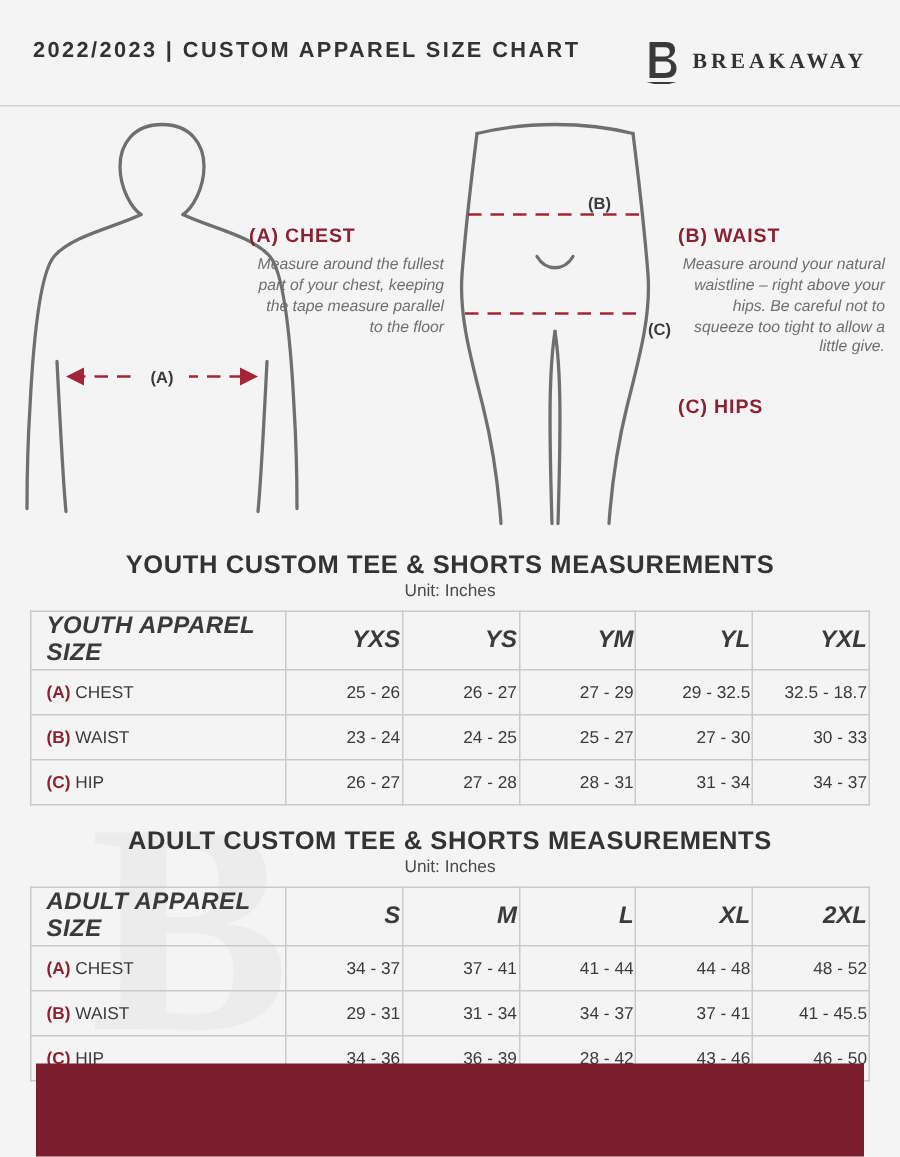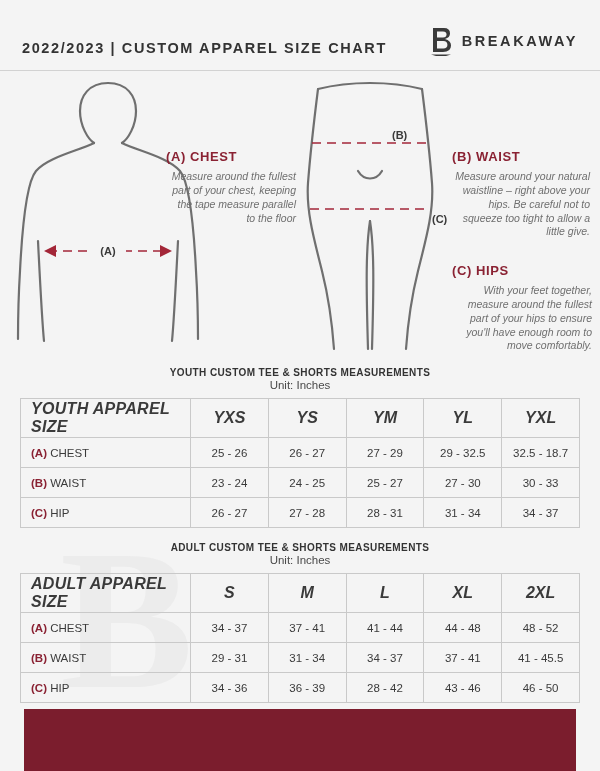--- a/index.html
+++ b/index.html
@@ -18,31 +18,31 @@
   .watermark {
     position:absolute; left:60px; top:520px;
     font-family:"Liberation Serif", serif;
     font-size:200px; font-weight:bold; color:#ececec;
     line-height:1; user-select:none; z-index:0;
   }
 
   
   .header {
     position:relative; z-index:2;
-    display:flex; align-items:flex-end; justify-content:space-between;
+    display:flex; align-items:flex-start; justify-content:space-between;
     padding:26px 22px 14px 22px;
   }
   .header-title {
     font-size:14.5px; font-weight:bold; letter-spacing:1.6px;
     color:#333; white-space:nowrap;
   }
   .brand { display:flex; align-items:center; gap:10px; }
   .brand-mark { width:22px; height:30px; position:relative; }
   .brand-name {
-    font-size:14.5px; font-weight:bold; letter-spacing:2.6px; color:#333;
+    font-size:14.5px; font-weight:bold; letter-spacing:2.6px; color:#333;font-family:Liberation Serif, serif;
   }
 
   .divider {
     position:relative; z-index:2;
     height:1px; background:#d2d2d2; margin:0 0 0 0;
   }
 
   
   .illus {
     position:relative; z-index:2;
@@ -60,35 +60,35 @@
   .note-body {
     font-size:10.5px; font-style:italic; color:#6f6f6f; line-height:1.32;text-align:right;
   }
   .note-chest { left:166px; top:78px; width:130px; }
   .note-waist { left:452px; top:78px; width:138px; }
   .note-hips  { left:452px; top:192px; width:140px; }
 
   
   .section { position:relative; z-index:2; }
   .sec-title {
-    text-align:center; font-size:10px; font-weight:bold; color:#333;
+    text-align:center; font-size:17px; font-weight:bold; color:#333;
     letter-spacing:0.4px; margin:14px 0 1px 0;
   }
   .sec-unit {
     text-align:center; font-size:11.5px; color:#4a4a4a;
     margin-bottom:7px;
   }
   table {
     width:560px; margin:0 auto; border-collapse:collapse;
     table-layout:fixed;
   }
   th, td {
     border:1px solid #c9c9c9;
     height:30px; font-size:11.5px; color:#3a3a3a;
-    text-align:center; vertical-align:middle;
+    text-align:right; vertical-align:middle;
   }
   th.rowhead, td.rowhead {
     text-align:left; padding-left:10px; width:170px; font-weight:normal;
   }
   th { font-weight:bold; font-size:16px;font-style:italic; }
   th.rowhead { font-weight:bold; letter-spacing:0.3px; }
   .tag { color:#8a2233; font-weight:bold; }
 
   
   .footer-bar {
@@ -161,21 +161,20 @@
     <div class="note note-chest">
       <div class="note-title">(A) CHEST</div>
       <div class="note-body">Measure around the fullest part of your chest, keeping the tape measure parallel to the floor</div>
     </div>
     <div class="note note-waist">
       <div class="note-title">(B) WAIST</div>
       <div class="note-body">Measure around your natural waistline – right above your hips. Be careful not to squeeze too tight to allow a little give.</div>
     </div>
     <div class="note note-hips">
       <div class="note-title">(C) HIPS</div>
-      <div class="note-body">With your feet together, measure around the fullest part of your hips to ensure you'll have enough room to move comfortably.</div>
     </div>
   </div>
 
   <div class="section">
     <div class="sec-title">YOUTH CUSTOM TEE &amp; SHORTS MEASUREMENTS</div>
     <div class="sec-unit">Unit: Inches</div>
     <table>
       <thead>
         <tr>
           <th class="rowhead">YOUTH APPAREL SIZE</th>

